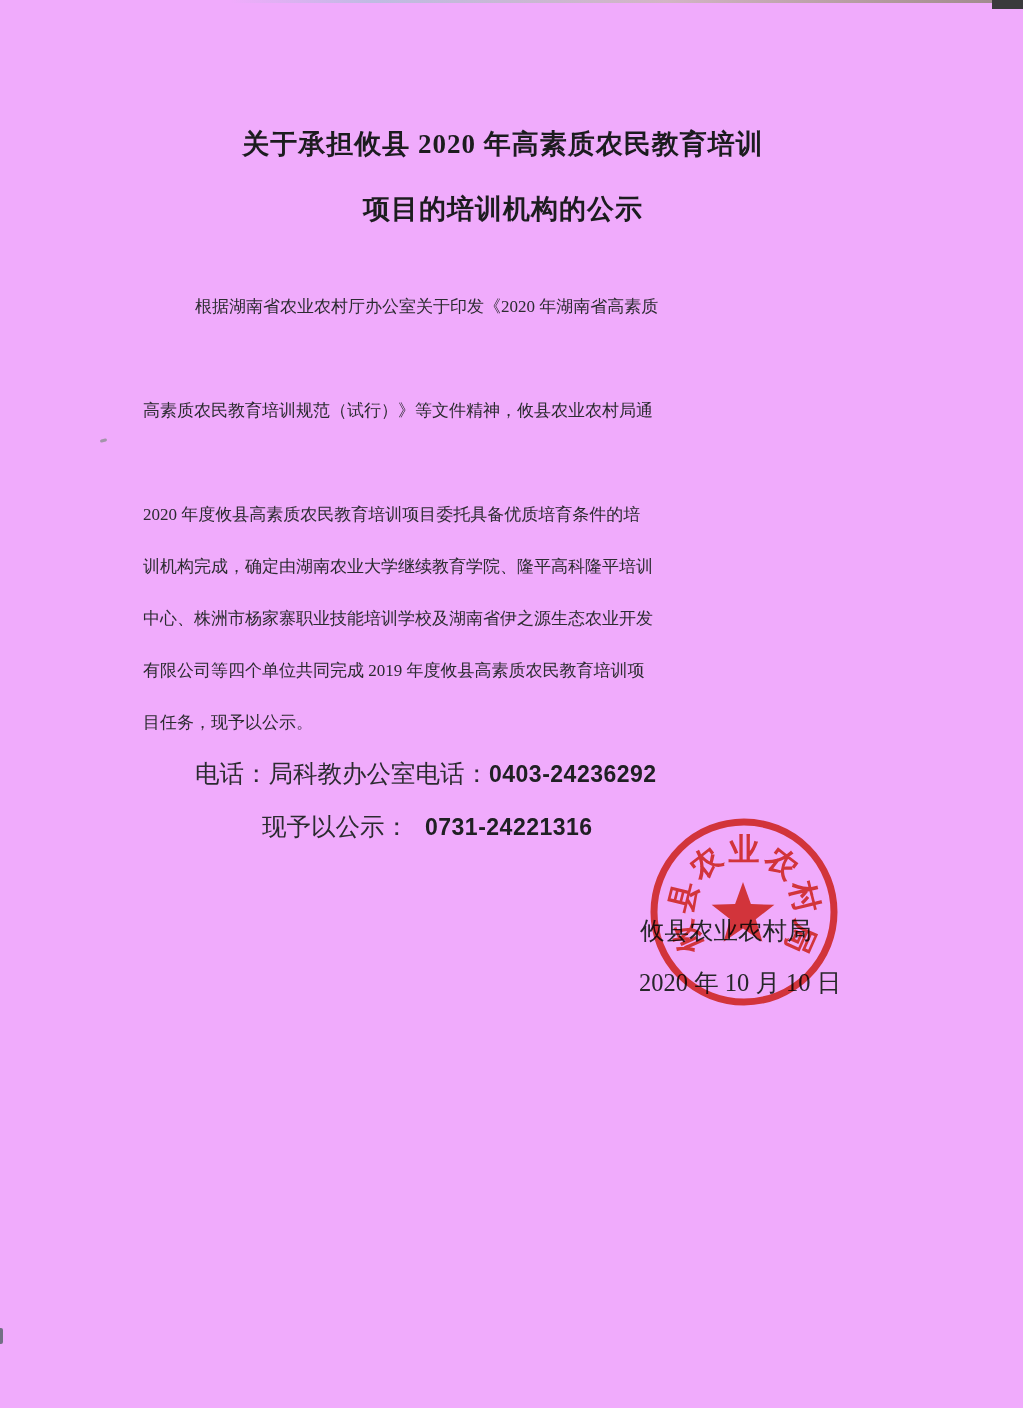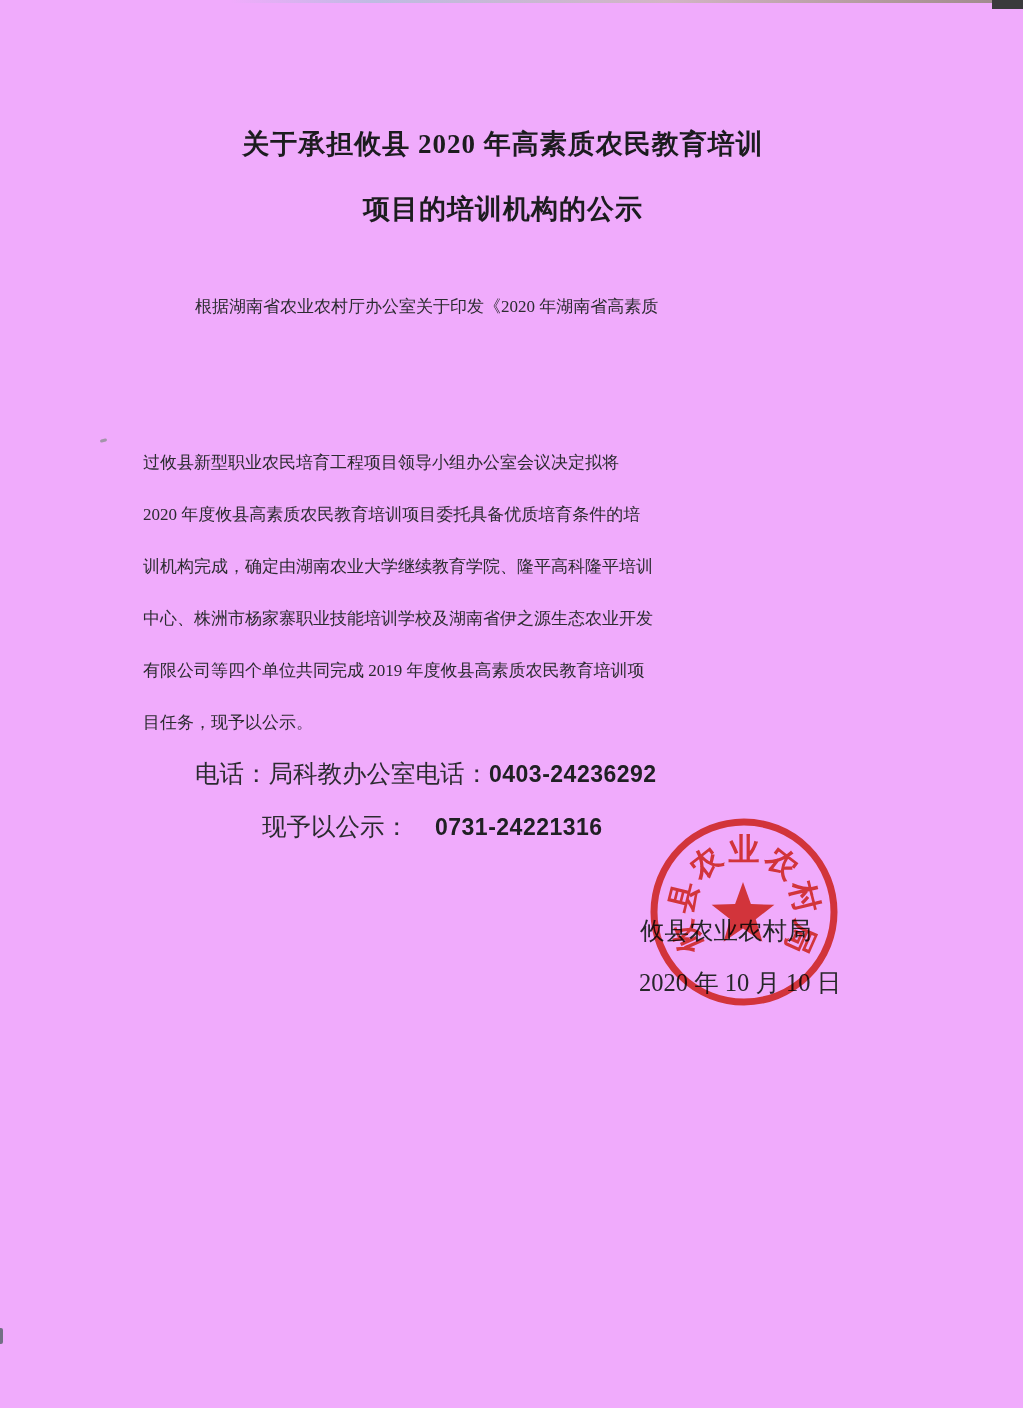--- a/index.html
+++ b/index.html
@@ -49,21 +49,21 @@
   
   .contact-line {
     position:absolute; font-size:24.5px; color:#2b2b30; white-space:nowrap;
   }
   .contact-line .num {
     font-family:"Liberation Sans","DejaVu Sans",sans-serif;
     font-weight:600; font-size:23px; color:#202024; letter-spacing:.5px;
   }
   .contact-line.c1 { left:195px; top:757px; }
   .contact-line.c2 { left:262px; top:810px; }
-  .contact-line.c2 .num { margin-left:26px; }
+  .contact-line.c2 .num { margin-left:16px; }
 
   
   .sig-agency { position:absolute; left:640px; top:914px;
     font-size:24.5px; color:#26262a; white-space:nowrap; }
   .sig-date { position:absolute; left:639px; top:966px;
     font-size:24.5px; color:#26262a; white-space:nowrap; }
 
   
   .seal-svg {
     position:absolute; left:646px; top:814px; width:196px; height:196px;
@@ -83,21 +83,21 @@
   <div class="scan-corner-mark"></div>
   <div class="speck-a"></div>
   <div class="speck-b"></div>
 
   <div class="title-wrap">
     <div class="title-line l1">关于承担攸县 2020 年高素质农民教育培训</div>
     <div class="title-line l2">项目的培训机构的公示</div>
   </div>
 
   <div class="bline indent" style="top:291px">根据湖南省农业农村厅办公室关于印发《2020 年湖南省高素质</div>
-  <div class="bline" style="top:447px">过攸县新型职业农民培育工程项目领导小组办公室会议决定拟将</div>
+  <div class="bline" style="top:395px">高素质农民教育培训规范（试行）》等文件精神，攸县农业农村局通</div>
   <div class="bline" style="top:499px">2020 年度攸县高素质农民教育培训项目委托具备优质培育条件的培</div>
   <div class="bline" style="top:551px">训机构完成，确定由湖南农业大学继续教育学院、隆平高科隆平培训</div>
   <div class="bline" style="top:603px">中心、株洲市杨家寨职业技能培训学校及湖南省伊之源生态农业开发</div>
   <div class="bline" style="top:655px">有限公司等四个单位共同完成 2019 年度攸县高素质农民教育培训项</div>
   <div class="bline" style="top:707px">目任务，现予以公示。</div>
 
   <div class="contact-line c1">
     <span>电话：局科教办公室电话：</span><span class="num">0403-24236292</span>
   </div>
   <div class="contact-line c2">

